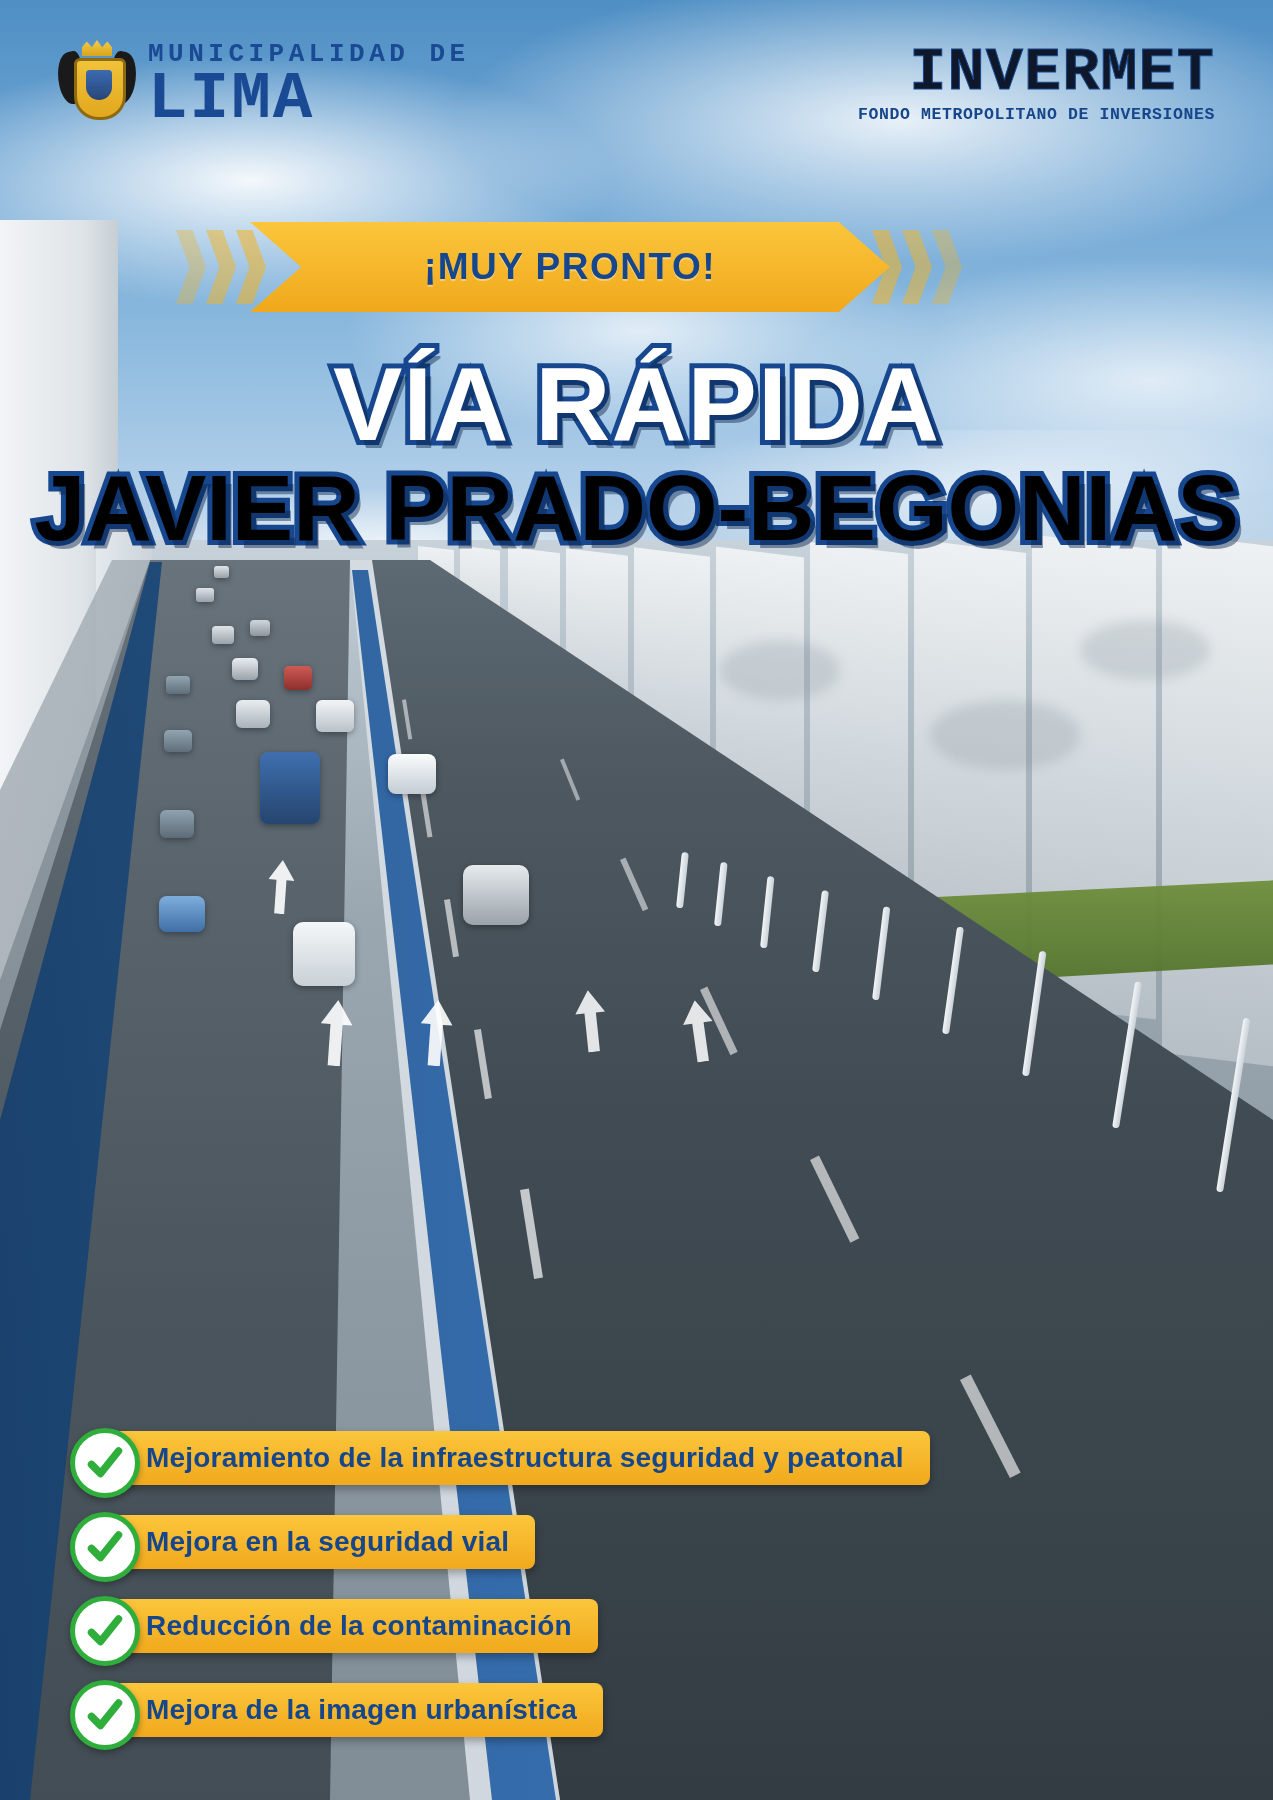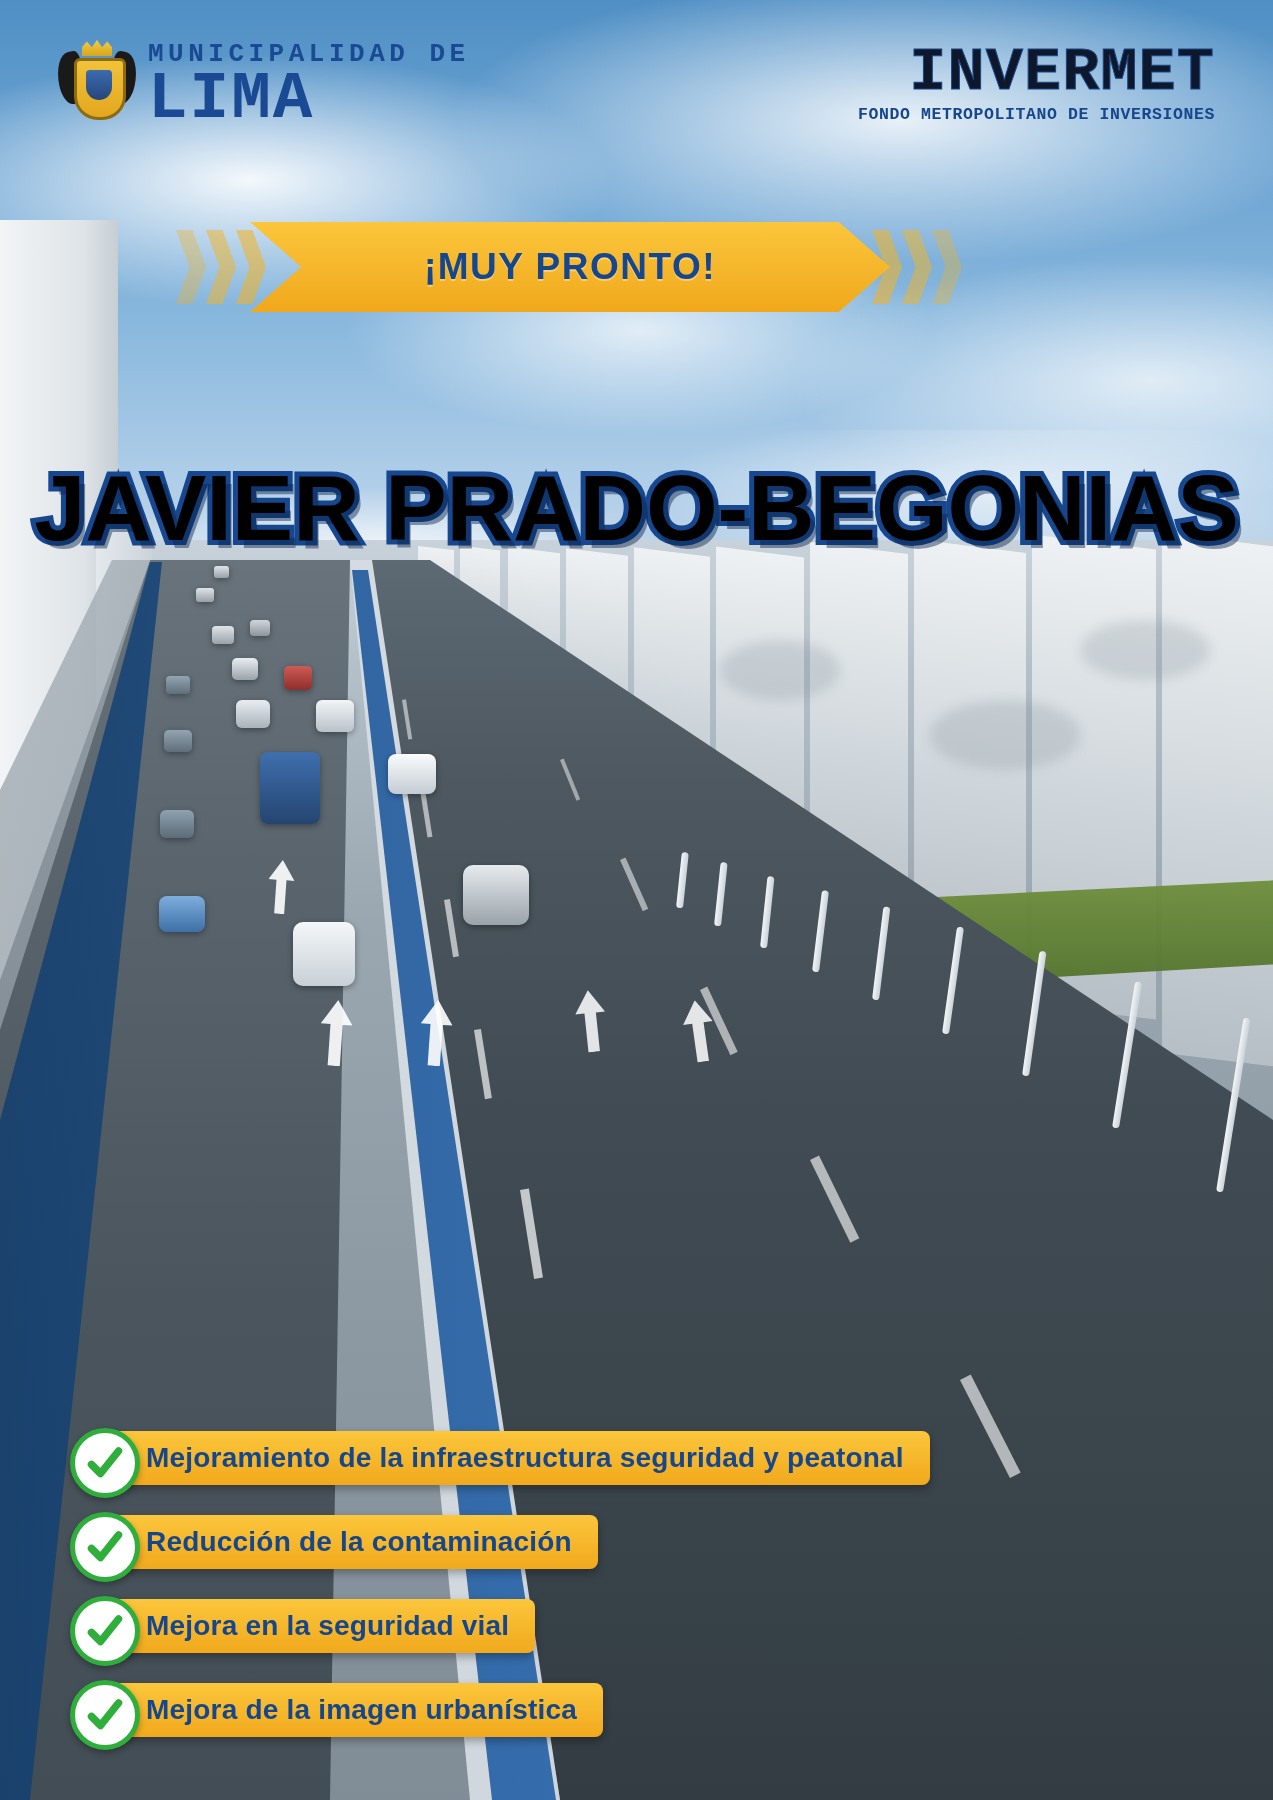--- a/index.html
+++ b/index.html
@@ -322,20 +322,21 @@
     <div class="chev dim2" style="left:56px;"></div>
     <div class="chev" style="left:86px;"></div>
     <div class="chev dim1" style="left:782px;"></div>
     <div class="chev dim2" style="left:752px;"></div>
     <div class="chev" style="left:722px;"></div>
     <div class="banner">
       <span>¡MUY PRONTO!</span>
     </div>
   </div>
 
+  <div class="title1">VÍA RÁPIDA</div>
   <div class="title2">JAVIER PRADO-BEGONIAS</div>
 
   <div class="benefits">
 
     <div class="benefit">
       <div class="check">
         <svg viewBox="0 0 24 24">
             <path d="M3 13 L9 19 L21 4" fill="none" stroke="#2fae3c" stroke-width="5" stroke-linecap="round" stroke-linejoin="round"></path>
           </svg>
       </div>
@@ -345,32 +346,32 @@
     </div>
 
 
     <div class="benefit">
       <div class="check">
         <svg viewBox="0 0 24 24">
             <path d="M3 13 L9 19 L21 4" fill="none" stroke="#2fae3c" stroke-width="5" stroke-linecap="round" stroke-linejoin="round"></path>
           </svg>
       </div>
       <div class="pill">
-        <span>Reducción de la contaminación</span>
+        <span>Mejora en la seguridad vial</span>
       </div>
     </div>
 
     <div class="benefit">
       <div class="check">
         <svg viewBox="0 0 24 24">
             <path d="M3 13 L9 19 L21 4" fill="none" stroke="#2fae3c" stroke-width="5" stroke-linecap="round" stroke-linejoin="round"></path>
           </svg>
       </div>
       <div class="pill">
-        <span>Mejora en la seguridad vial</span>
+        <span>Reducción de la contaminación</span>
       </div>
     </div>
 
     <div class="benefit" style="margin-bottom:0;align-items:center;">
       <div class="check">
         <svg viewBox="0 0 24 24">
             <path d="M3 13 L9 19 L21 4" fill="none" stroke="#2fae3c" stroke-width="5" stroke-linecap="round" stroke-linejoin="round"></path>
           </svg>
       </div>
       <div class="pill">

